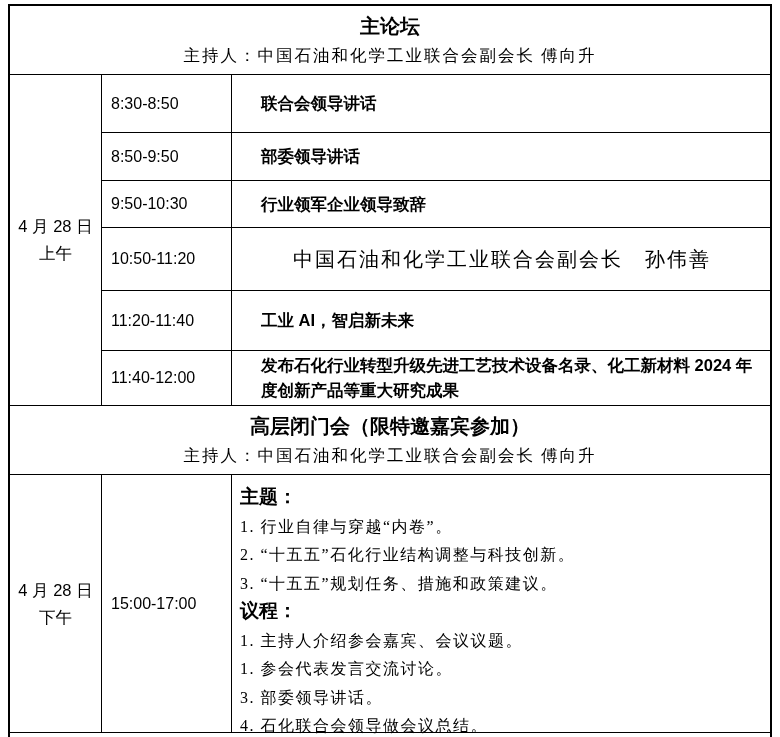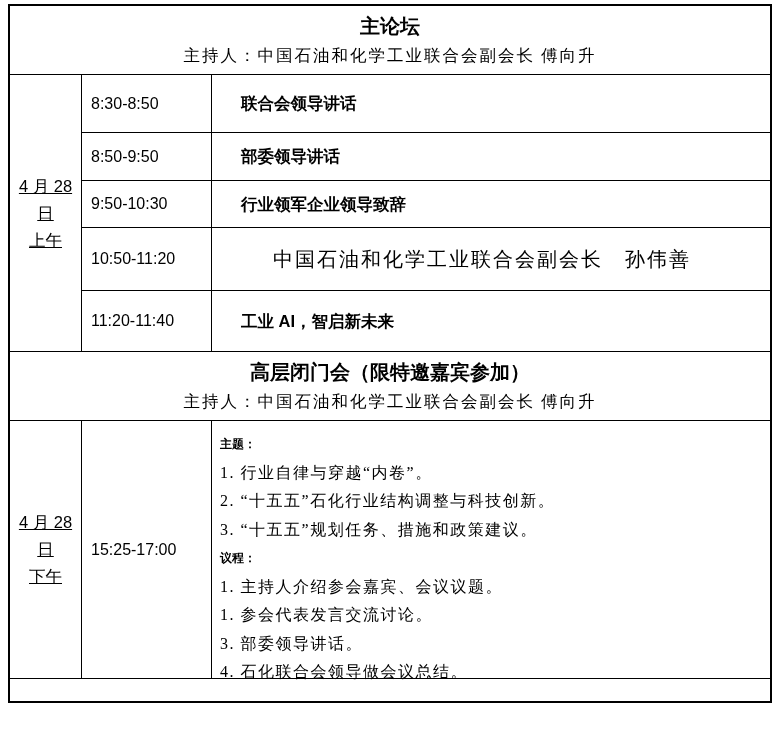--- a/index.html
+++ b/index.html
@@ -35,33 +35,32 @@
   .host-line {
     font-family: "Liberation Serif", serif;
     font-size: 16.5px;
     letter-spacing: 2px;
     line-height: 27px;
   }
 
   
   .split { display: flex; align-items: stretch; }
   .date-cell {
-    width: 72px;
+    width: 92px;
     flex-shrink: 0;
     border-right: 1.5px solid #000;
     display: flex;
     flex-direction: column;
     justify-content: center;
     align-items: center;
     font-family: "Liberation Sans", sans-serif;
     font-size: 16.5px;
     line-height: 27px;
     box-sizing: border-box;
     text-align: center;
-    text-decoration: underline;
   }
   .rows { flex: 1; display: flex; flex-direction: column; }
   .row { display: flex; border-bottom: 1.5px solid #000; box-sizing: border-box; gap: 21px; }
   .row:last-child { border-bottom: none; }
   .h1 { height: 58px; } .h2 { height: 48px; } .h3 { height: 47px; }
   .h4 { height: 63px; } .h5 { height: 60px; } .h6 { height: 54px; }
   .time-cell {
     width: 130px;
     flex-shrink: 0;
     border-right: 1.5px solid #000;
@@ -95,23 +94,23 @@
   }
 
   
   .pm { height: 258px; }
   .pm-content {
     flex: 1;
     box-sizing: border-box;
     padding: 9px 10px 4px 8px;
   }
   .pm-label {
-    font-family: Liberation Serif, serif;
+    font-family: Liberation Mono, monospace;
     font-weight: bold;
-    font-size: 12px;
+    font-size: 19px;
     line-height: 28.5px;
   }
   .pm-line {
     font-family: "Liberation Serif", serif;
     font-size: 16px;
     letter-spacing: 1.5px;
     line-height: 28.5px;
   }
   .bottom-strip { height: 22px; }
 </style>
@@ -160,35 +159,41 @@
         </div>
       </div>
 
       <div class="row h5">
         <div class="time-cell">11:20-11:40</div>
         <div class="content-cell">
           <div class="item-title">工业 AI，智启新未来</div>
         </div>
       </div>
 
+      <div class="row h6">
+        <div class="time-cell">11:40-12:00</div>
+        <div class="content-cell">
+          <div class="item-title">发布石化行业转型升级先进工艺技术设备名录、化工新材料 2024 年度创新产品等重大研究成果</div>
+        </div>
+      </div>
 
     </div>
   </div>
 
   <div class="sec sec-header">
     <div class="forum-title">高层闭门会（限特邀嘉宾参加）</div>
     <div class="host-line">主持人：中国石油和化学工业联合会副会长 傅向升</div>
   </div>
 
   <div class="sec split pm">
     <div class="date-cell">
       <span>4 月 28 日</span>
       <span>下午</span>
     </div>
-    <div class="time-cell">15:25-17:00</div>
+    <div class="time-cell">15:00-17:00</div>
     <div class="pm-content">
       <div class="pm-label">主题：</div>
       <div class="pm-line">1. 行业自律与穿越“内卷”。</div>
       <div class="pm-line">2. “十五五”石化行业结构调整与科技创新。</div>
       <div class="pm-line">3. “十五五”规划任务、措施和政策建议。</div>
       <div class="pm-label">议程：</div>
       <div class="pm-line">1. 主持人介绍参会嘉宾、会议议题。</div>
       <div class="pm-line">1. 参会代表发言交流讨论。</div>
       <div class="pm-line">3. 部委领导讲话。</div>
       <div class="pm-line">4. 石化联合会领导做会议总结。</div>

